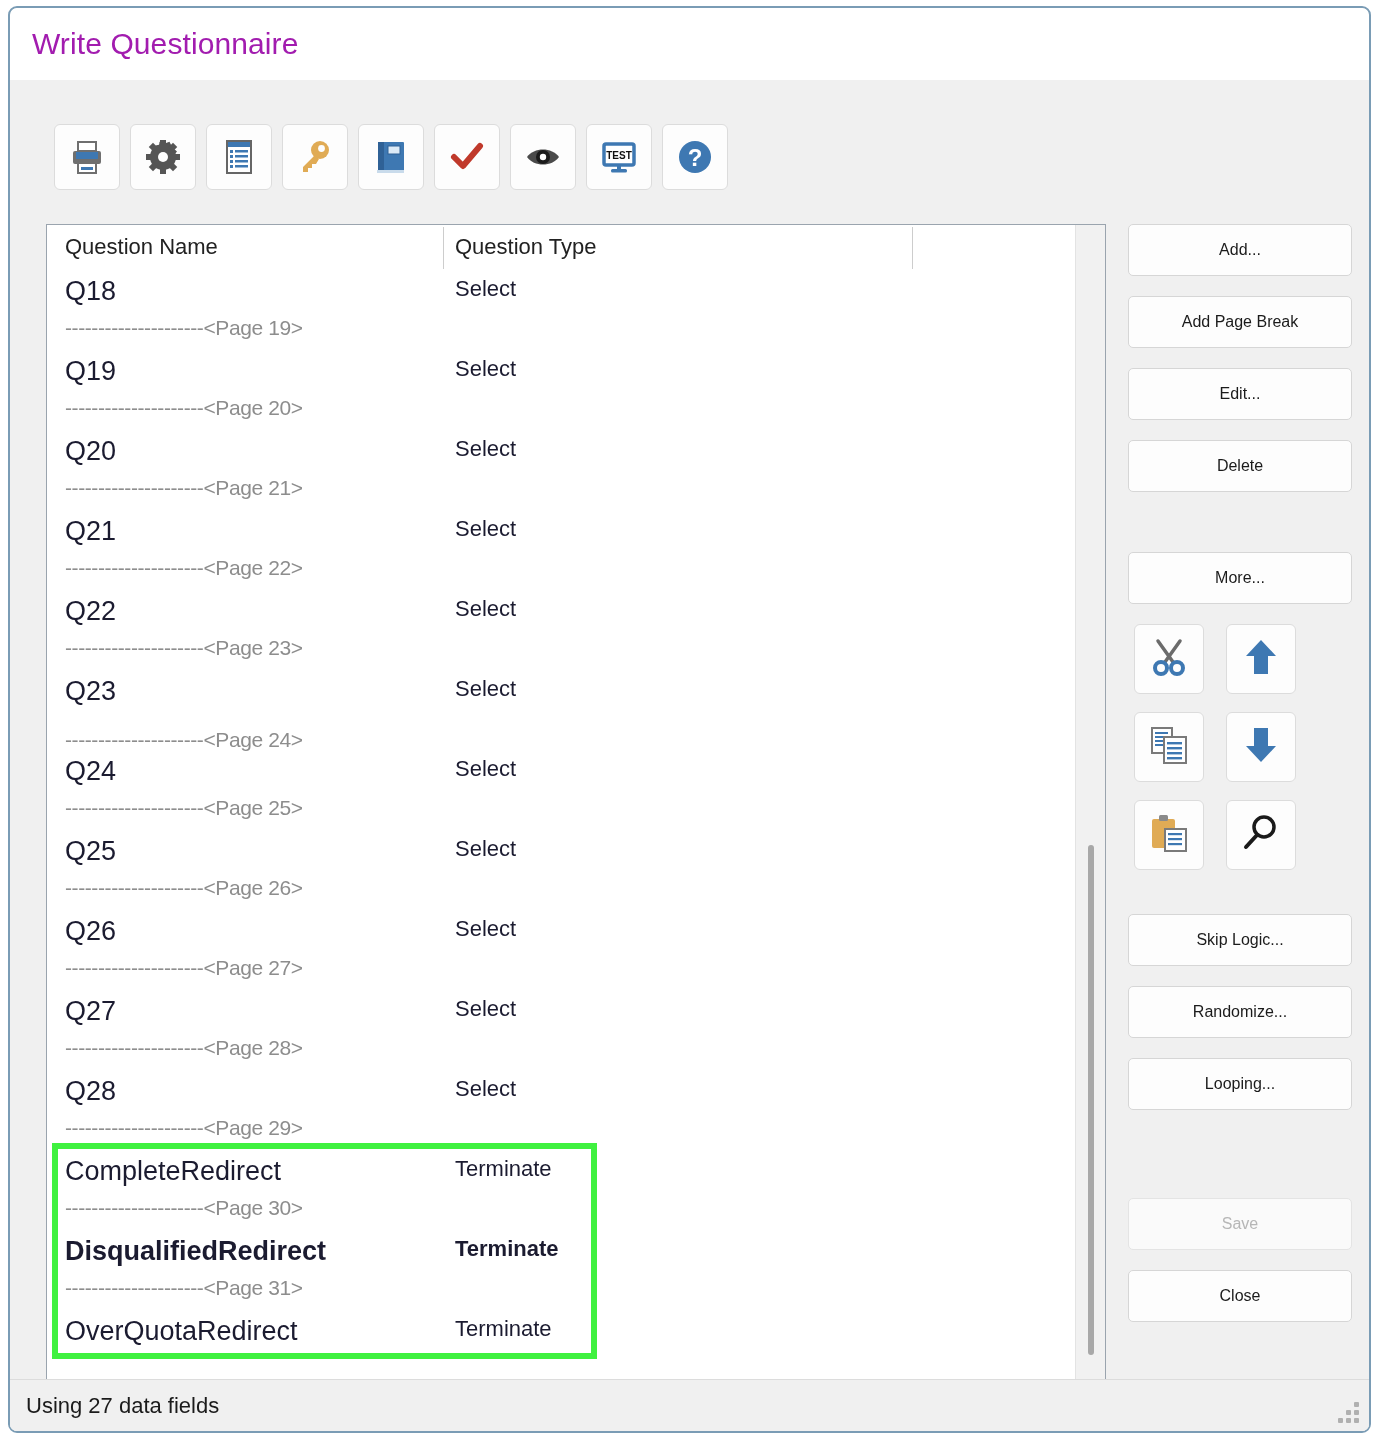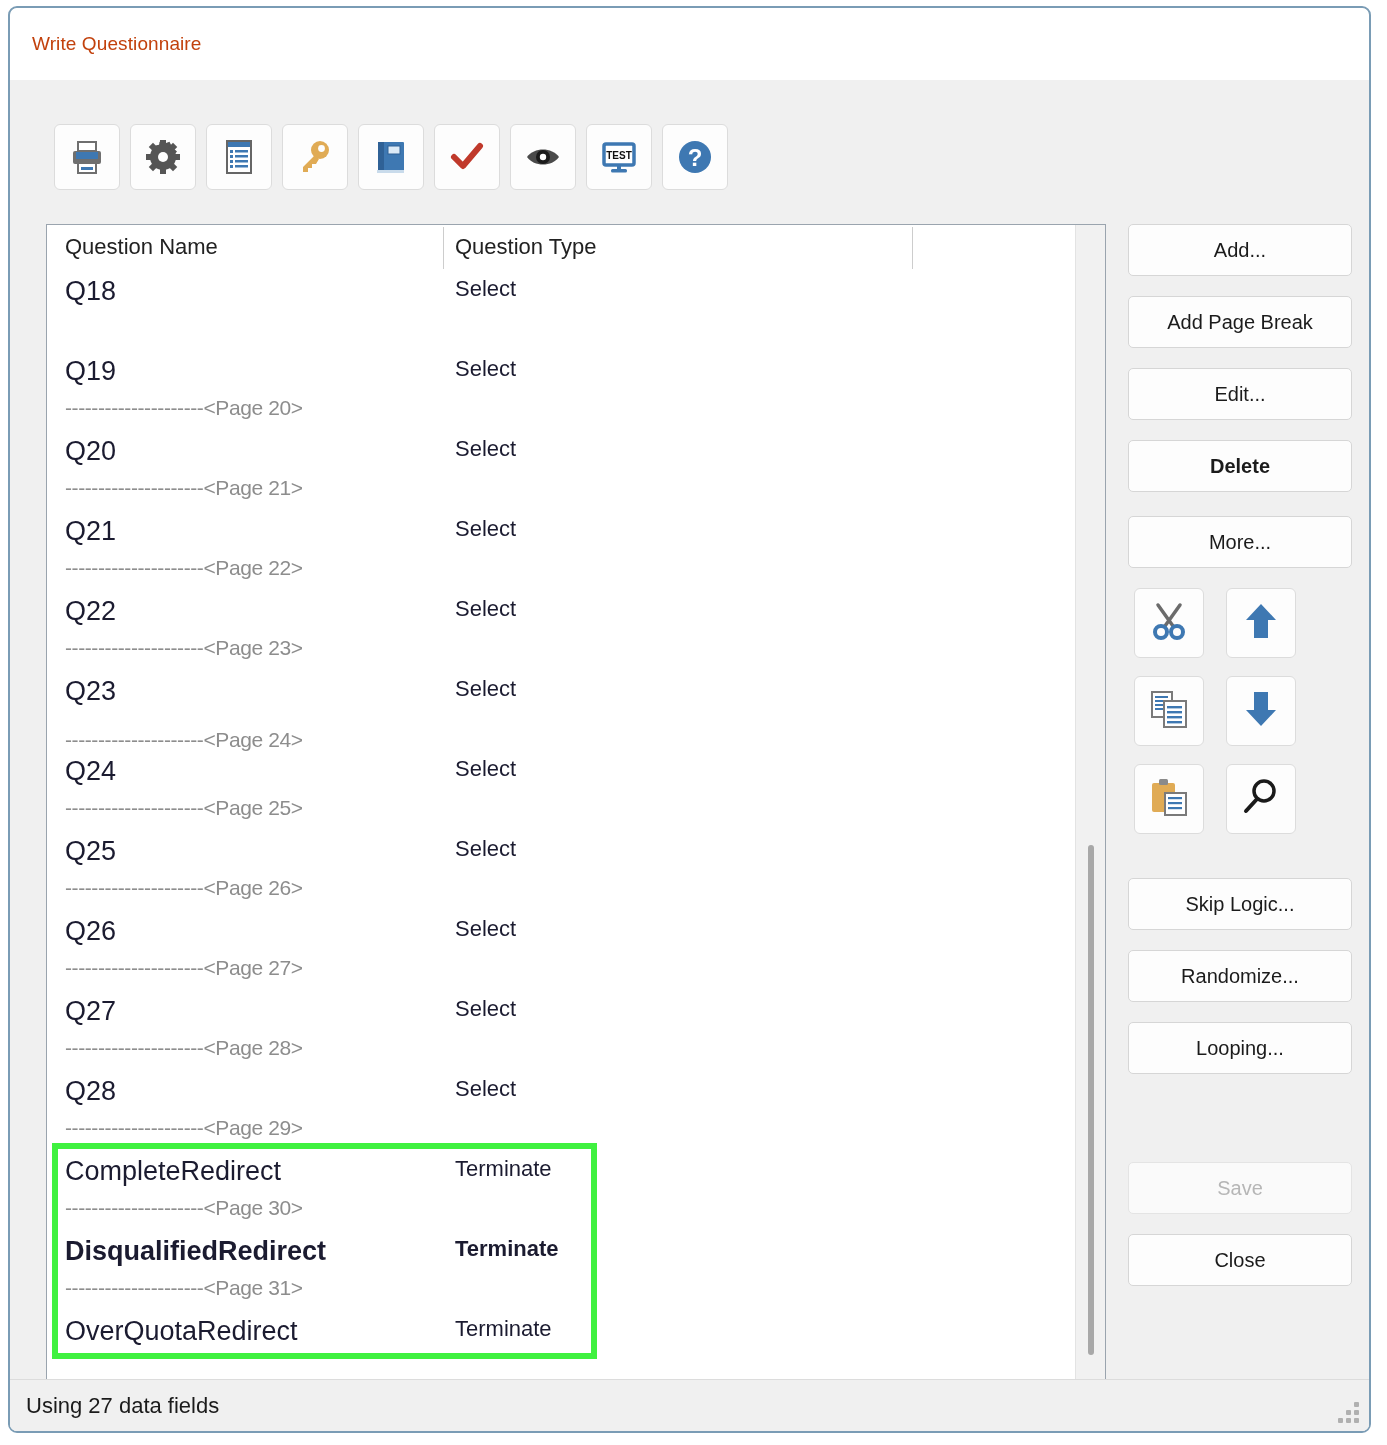--- a/index.html
+++ b/index.html
@@ -31,22 +31,22 @@
     height: 72px;
     background: #ffffff;
     border-top-left-radius: 7px;
     border-top-right-radius: 7px;
     display: flex;
     align-items: center;
     padding-left: 22px;
     box-sizing: border-box;
   }
   .title-text {
-    font-size: 19px;
-    color: #c2410c;
+    font-size: 30px;
+    color: #a21caf;
     letter-spacing: .1px;
   }
 
   
   .client {
     position: absolute;
     left: 0;
     top: 72px;
     right: 0;
     bottom: 0;
@@ -183,36 +183,36 @@
     top: 144px;
     width: 224px;
   }
   .btn {
     width: 224px;
     height: 52px;
     background: #fdfdfd;
     border: 1px solid #d6d6d6;
     border-radius: 5px;
     font-family: "Liberation Sans", sans-serif;
-    font-size: 20px;
+    font-size: 16px;
     color: #1b1b1b;
     box-sizing: border-box;
     cursor: pointer;
     display: flex;
     align-items: center;
     justify-content: center;
     margin-bottom: 20px;
   }
   .btn.disabled {
     color: #b6b6b6;
     background: #fafafa;
     border-color: #e4e4e4;
     cursor: default;
   }
-  .gap-lg { margin-bottom: 24px; font-weight: bold; }
+  .gap-lg { margin-bottom: 60px; }
   .gap-xl { margin-bottom: 88px; }
 
   .icon-grid {
     display: grid;
     grid-template-columns: 70px 70px;
     gap: 18px 22px;
     margin: 14px 0 44px 6px;
   }
   .ig-btn {
     width: 70px;
@@ -390,20 +390,23 @@
         <div class="hdr-div hdr-div-2"></div>
         <div class="hdr-cell hdr-c1">Question Name</div>
         <div class="hdr-cell hdr-c2">Question Type</div>
       </div>
 
       <div class="rows" id="rows-container">
         <div class="highlight-box" style="top: 872px; height: 216px; border-color: rgb(63, 241, 63);"></div>
       <div class="row" style="top: 0px;">
             <div class="cell-name">Q18</div>
             <div class="cell-type">Select</div>
+          </div>
+          <div class="row row-break" style="top: 40px;">
+            <div class="cell-name">---------------------&lt;Page 19&gt;</div>
           </div>
           <div class="row" style="top: 80px;">
             <div class="cell-name">Q19</div>
             <div class="cell-type">Select</div>
           </div>
           <div class="row row-break" style="top: 120px;">
             <div class="cell-name">---------------------&lt;Page 20&gt;</div>
           </div>
           <div class="row" style="top: 160px;">
             <div class="cell-name">Q20</div>

